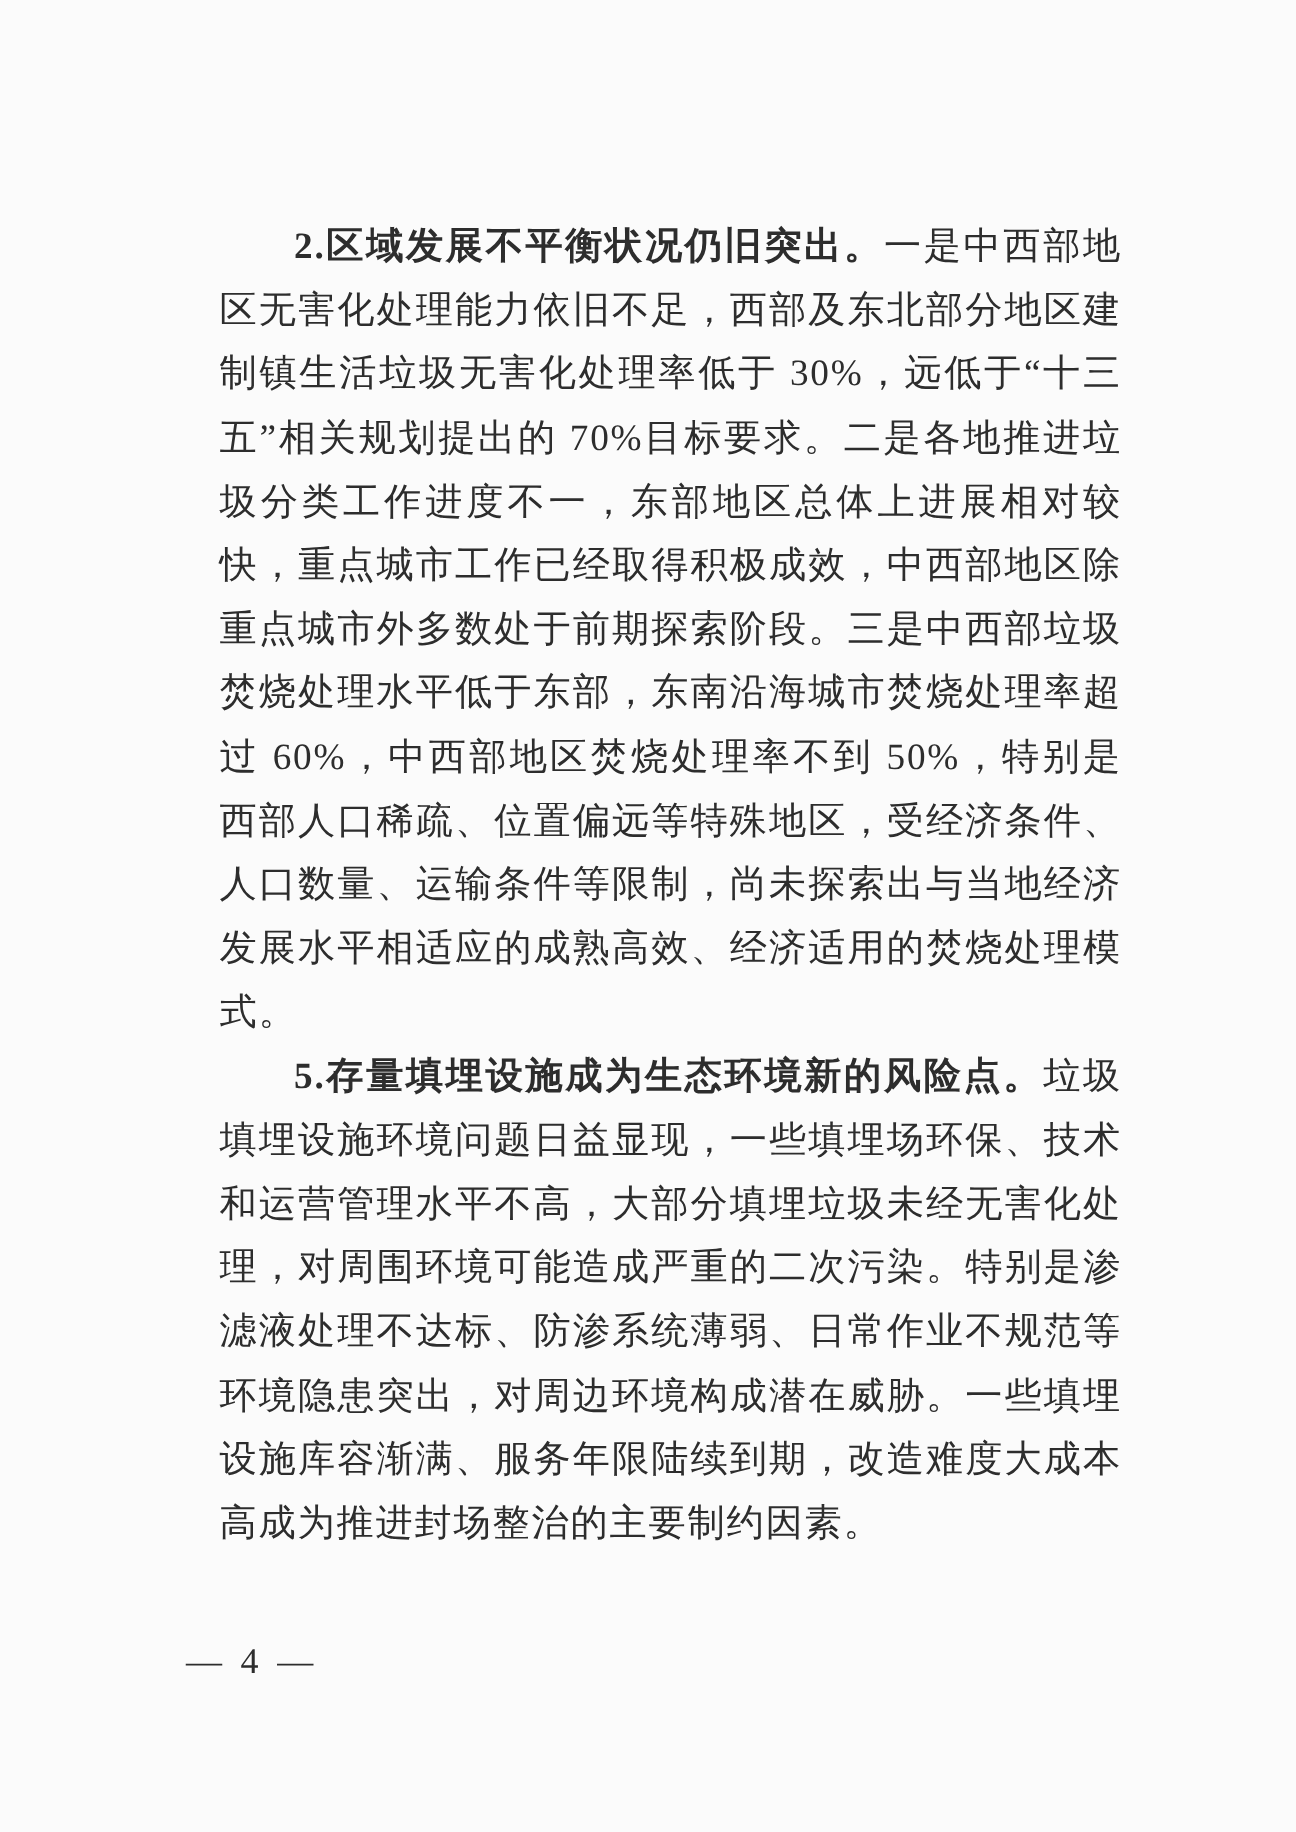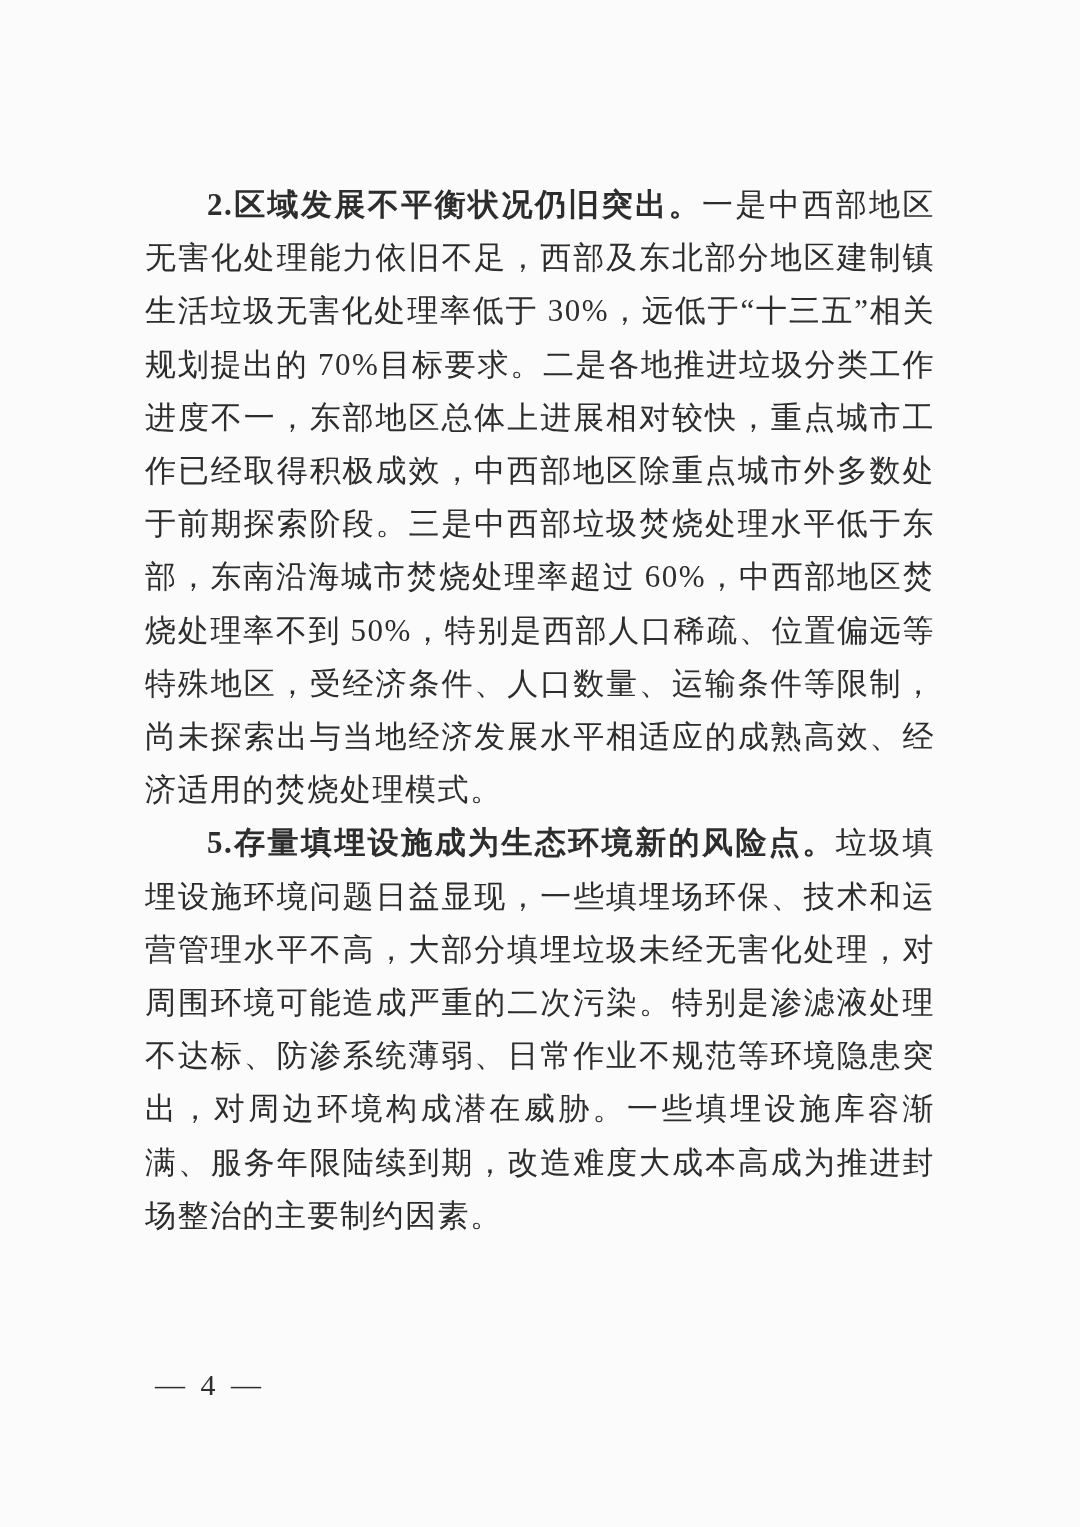--- a/index.html
+++ b/index.html
@@ -31,20 +31,21 @@
     line-height: 53.2px;
     letter-spacing: 1.5px;
     text-align: justify;
     text-justify: inter-ideograph;
     color: #2d2d2d;
     word-break: break-all;
   }
 
   .para.indent {
     text-indent: 2em;
+    margin-left: 38px;
   }
 
   .para .lead {
     font-weight: bold;
     letter-spacing: 1.5px;
   }
 
   .page-number {
     position: absolute;
     left: 155px;

